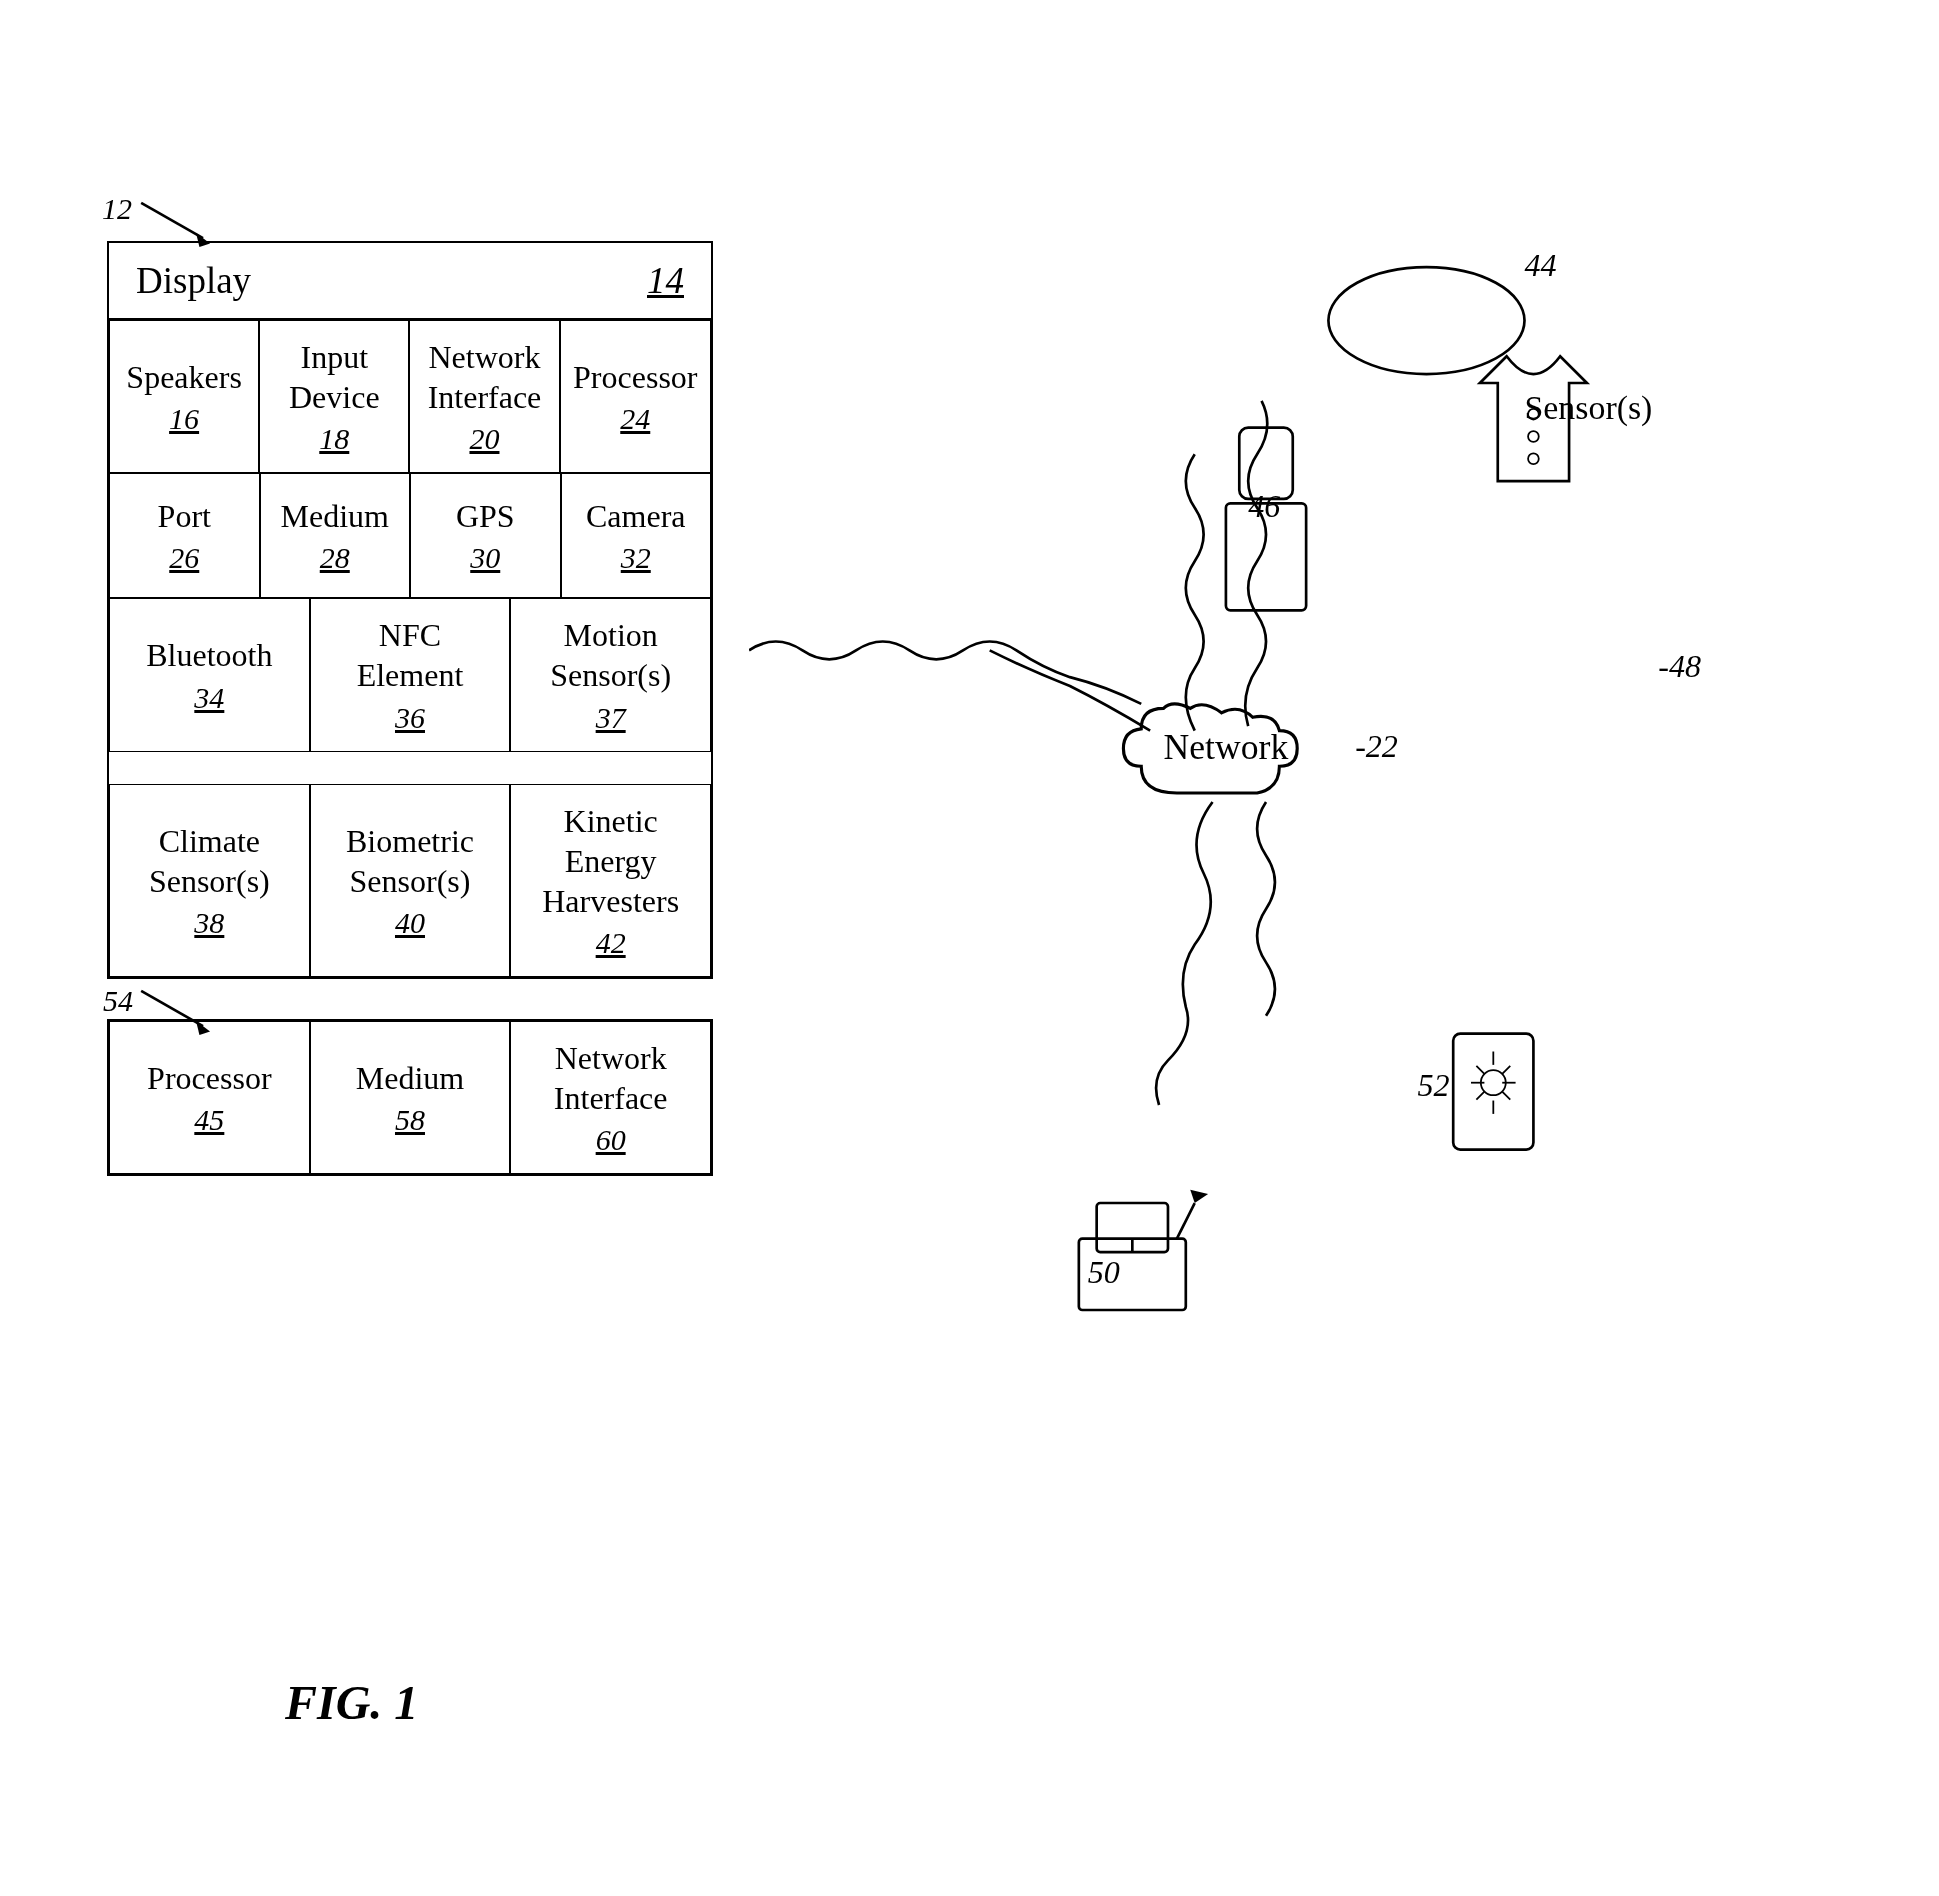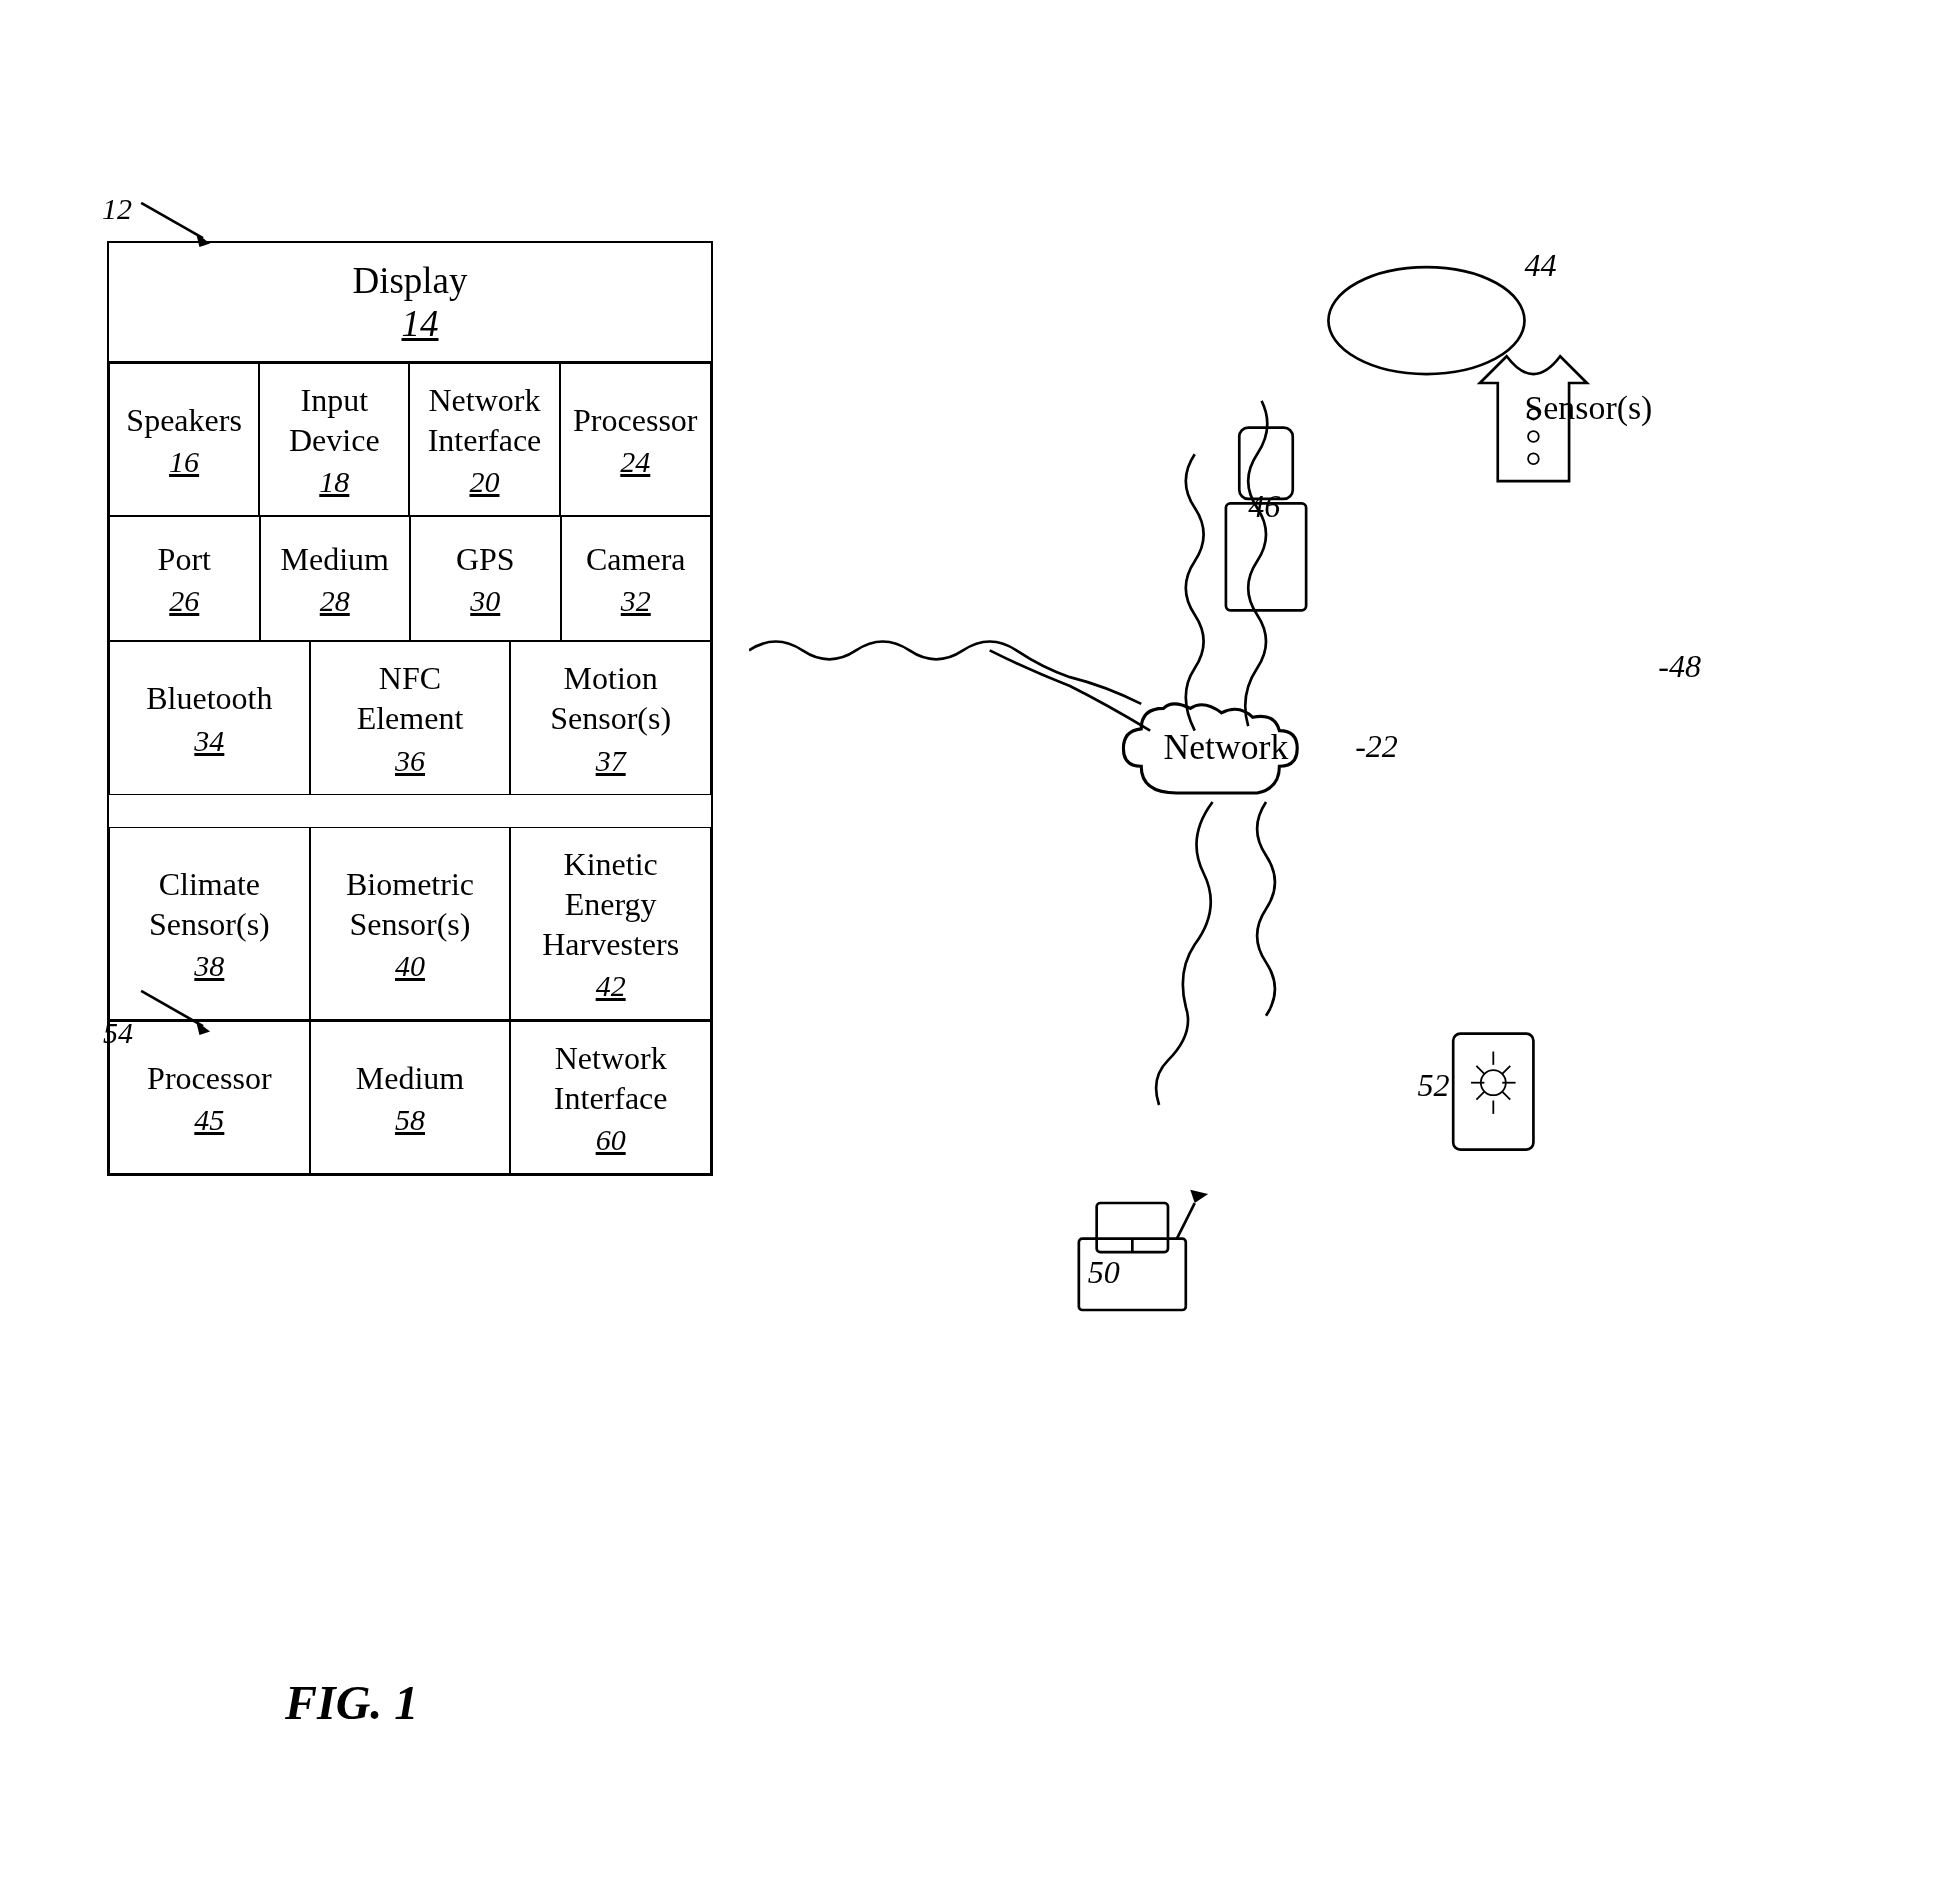--- a/index.html
+++ b/index.html
@@ -27,21 +27,20 @@
       border: 2.7px solid #000;
     }
 
     .display-row {
       display: flex;
       align-items: center;
       justify-content: space-between;
       padding: 16px 27px;
       font-size: 37px;
       border-bottom: 2.7px solid #000;
-      flex-direction: column;
     }
 
     .display-label {
       font-size: 37px;
     }
 
     .display-num {
       font-size: 37px;
       text-decoration: underline;
       font-style: italic;
@@ -176,21 +175,21 @@
         <span class="cell-label">Biometric Sensor(s)</span>
         <span class="cell-num">40</span>
       </div>
       <div class="cell">
         <span class="cell-label">Kinetic Energy Harvesters</span>
         <span class="cell-num">42</span>
       </div>
     </div>
   </div>
 
-  <div style="position: absolute; top: 984px; left: 103px; font-size: 30px; font-style: italic; margin-top: 32px;">54</div>
+  <div style="position: absolute; top: 984px; left: 103px; font-size: 30px; font-style: italic;">54</div>
   <svg style="position: absolute; top: 982px; left: 132px; width: 89px; height: 53px;" viewBox="0 0 100 60" width="89" height="53">
     <line x1="10" y1="10" x2="80" y2="50" stroke="#000" stroke-width="3"></line>
     <polygon points="72,44 88,56 76,60" fill="#000"></polygon>
   </svg>
 
   <div class="device-box-54" style="top: 1019px;">
     <div style="display:grid;grid-template-columns:1fr 1fr 1fr;">
       <div class="cell">
         <span class="cell-label">Processor</span>
         <span class="cell-num">45</span>

